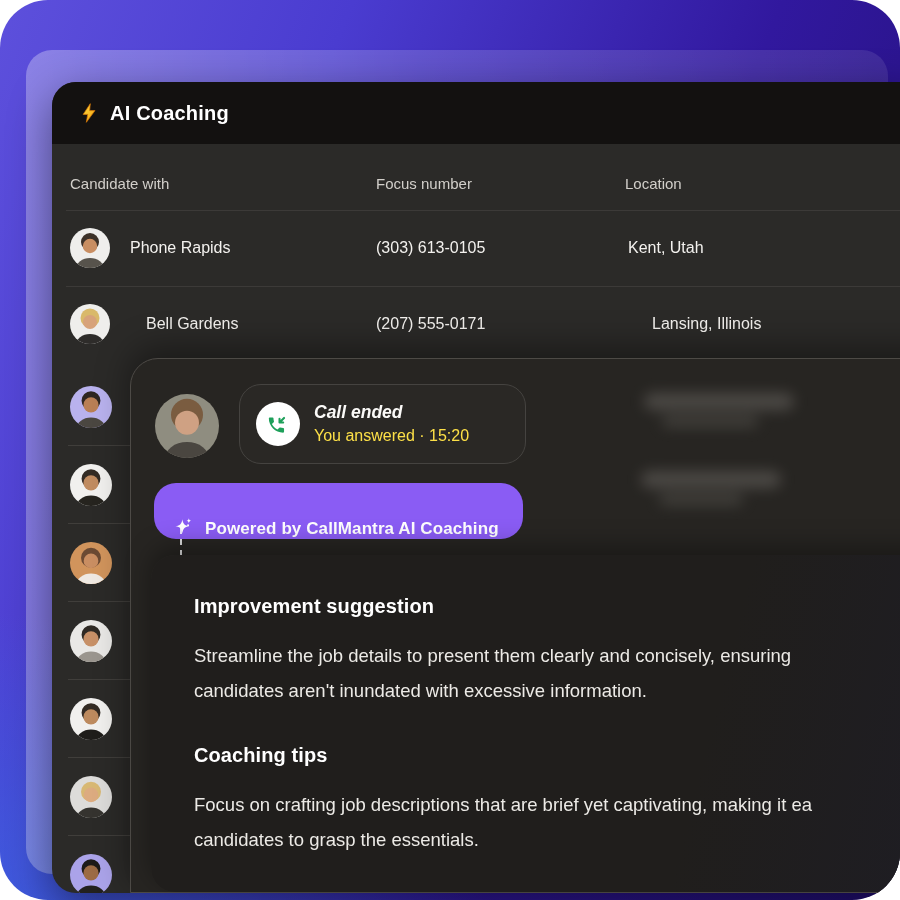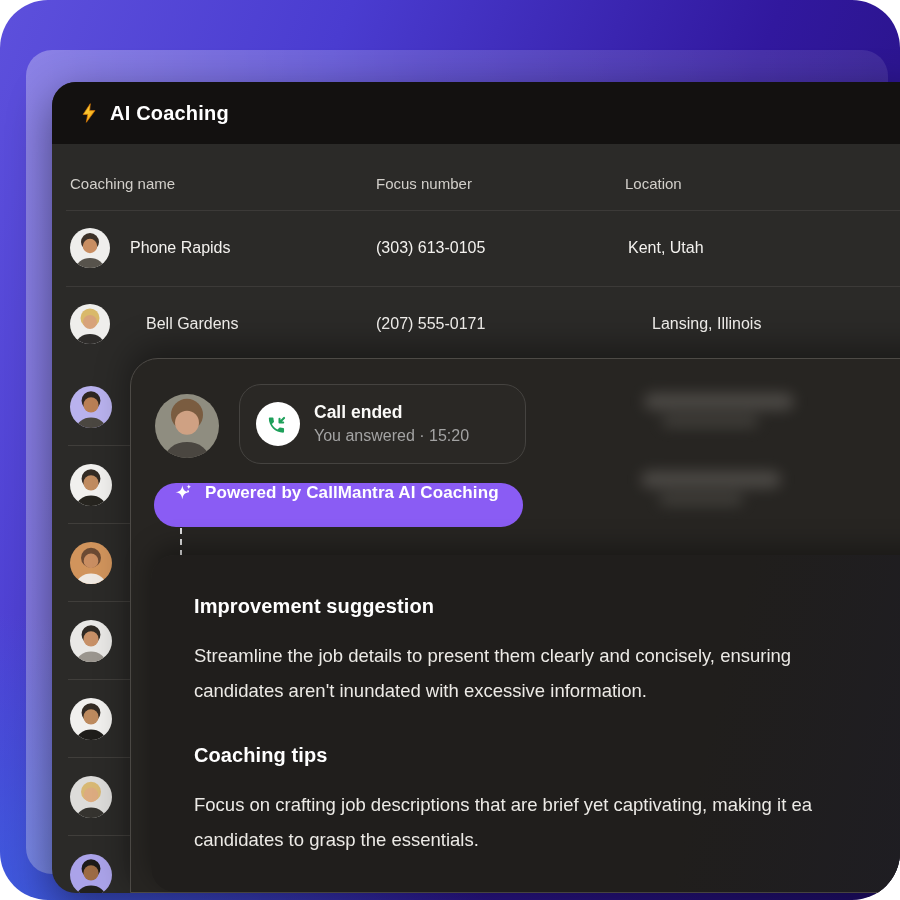--- a/index.html
+++ b/index.html
@@ -42,29 +42,29 @@
   .rail .avatar{width:42px;height:42px;}
 
   
   .overlay{position:absolute;left:78px;top:276px;right:-40px;bottom:0;background:#272522;
     border:1px solid #4d4a46;border-radius:28px 28px 0 0;box-shadow:0 -10px 34px rgba(0,0,0,.40);}
   .big-avatar{position:absolute;left:24px;top:35px;width:64px;height:64px;}
   .call-chip{position:absolute;left:108px;top:25px;width:287px;height:80px;border-radius:22px;
     background:#2a2825;border:1px solid #454340;display:flex;align-items:center;padding-left:16px;gap:14px;box-sizing:border-box;}
   .phone-bubble{width:44px;height:44px;border-radius:50%;background:#ffffff;display:flex;align-items:center;justify-content:center;flex:none;}
   .phone-bubble svg{width:26px;height:26px;}
-  .chip-title{font-size:17.5px;font-weight:700;color:#fbfaf8;line-height:1.25;}
-  .chip-sub{font-size:16px;color:#a3a3a3;line-height:1.3;margin-top:2px;}
+  .chip-title{font-size:17.5px;font-weight:700;color:#fbfaf8;line-height:1.25;font-style:italic;}
+  .chip-sub{font-size:16px;color:#fde047;line-height:1.3;margin-top:2px;}
 
   .ghost{position:absolute;filter:blur(7px);opacity:.8;}
   .ghost .g1{width:150px;height:17px;border-radius:9px;background:#55524e;}
   .ghost .g2{width:96px;height:11px;border-radius:6px;background:#4a4843;margin:6px 0 0 18px;}
 
-  .badge{position:absolute;left:23px;top:124px;height:44px;border-radius:22px;background:#8a5cf4;
-    display:inline-flex;align-items:flex-start;gap:11px;padding:0 24px 0 18px;box-sizing:border-box;}
+  .badge{position:absolute;left:23px;top:124px;height:56px;border-radius:22px;background:#8a5cf4;
+    display:inline-flex;align-items:flex-end;gap:11px;padding:0 24px 0 18px;box-sizing:border-box;}
   .badge-label{color:#ffffff;font-size:17px;font-weight:600;letter-spacing:.1px;white-space:nowrap;}
   .sparkle{width:22px;height:22px;display:block;}
   .connector{position:absolute;left:49px;top:169px;height:28px;width:0;border-left:2px dashed rgba(255,255,255,.85);}
 
   
   .coach{position:absolute;left:20px;top:196px;width:1010px;bottom:0;border-radius:24px;
     background:linear-gradient(104deg,#201e1c 55%,#1e1d24 82%,#171a2c 100%);
     box-shadow:0 -8px 26px rgba(0,0,0,.35);padding:40px 0 0 43px;box-sizing:border-box;}
   .coach h3{margin:0 0 20px 0;font-size:20px;font-weight:700;color:#ffffff;letter-spacing:.1px;}
   .coach .para{margin:0 0 36px 0;}
@@ -85,21 +85,21 @@
               <linearGradient id="lg" x1="0" y1="0" x2="1" y2="1">
             <stop offset="0" stop-color="#fde047"></stop>
                 <stop offset="1" stop-color="#f59e0b"></stop>
           </linearGradient>
             </defs>
           <path d="M13.4 1.8 L5.6 13.5 H10.6 L9.1 22.2 L18.5 9.4 H12.7 Z" fill="url(#lg)" stroke="#d97706" stroke-width="0.8"></path>
         </svg>
         <div class="win-title">AI Coaching</div>
       </div>
 
-      <div class="thead-label" style="left:18px">Coaching name</div>
+      <div class="thead-label" style="left:18px">Candidate with</div>
       <div class="thead-label" style="left:324px">Focus number</div>
       <div class="thead-label" style="left:573px">Location</div>
       <div class="divider" style="top:128px"></div>
 
       <div class="trow" style="top:128px">
         <div class="avatar row-avatar" style="--bg:#efeeec;--hair:#3c3128;--skin:#c98e62;--shirt:#57534c">
           <svg viewBox="0 0 40 40">
               <circle class="hair" cx="20" cy="14" r="9"></circle>
               <circle class="skin" cx="20" cy="18" r="7.2"></circle>
               <ellipse class="shirt" cx="20" cy="41" rx="14" ry="11"></ellipse>

